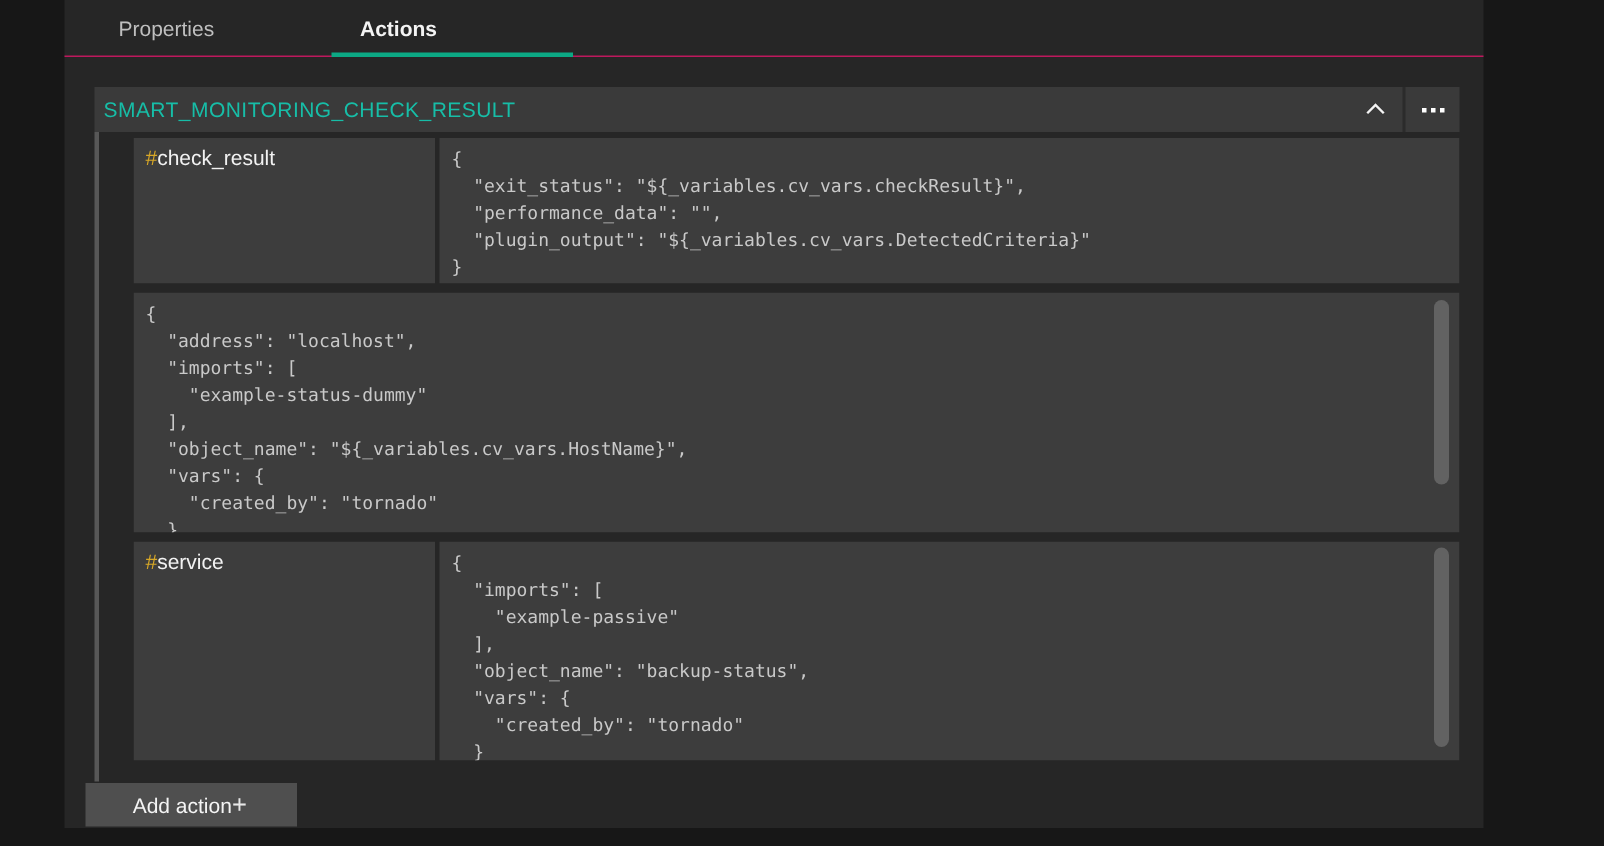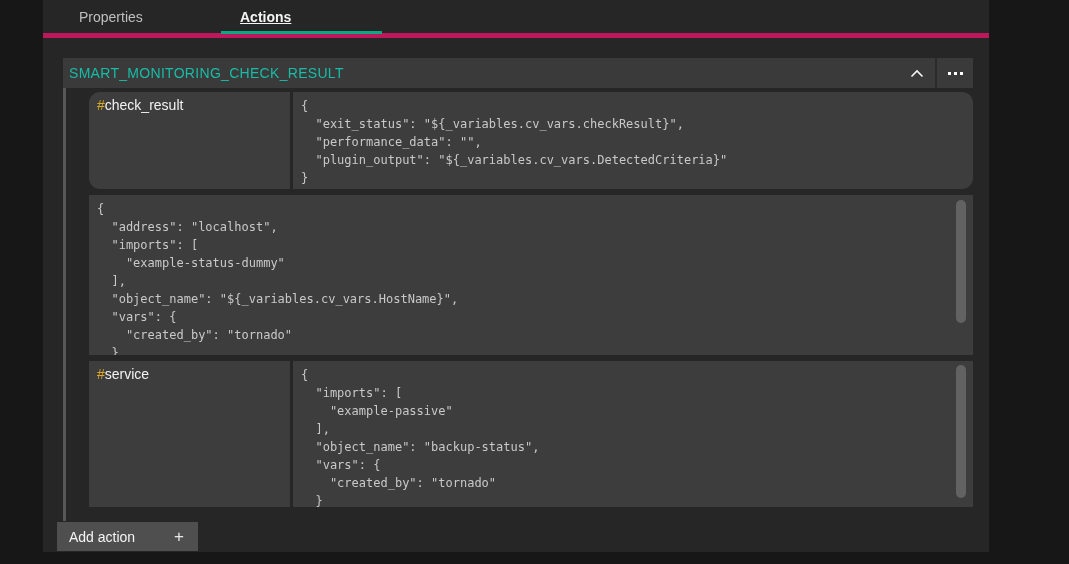--- a/index.html
+++ b/index.html
@@ -11,28 +11,28 @@
   }
   
   .content{
     position:absolute;left:43px;top:0;width:946px;height:552px;
     background:#262626;
   }
   
   .tabbar{
     position:absolute;left:0;top:0;width:100%;height:38px;
     display:flex;align-items:stretch;padding-left:17px;box-sizing:border-box;
-    border-bottom:5px solid #be185d;
+    border-bottom:1px solid #be185d;
   }
   .tab{
     width:161px;display:flex;align-items:center;padding-left:19px;
     box-sizing:border-box;position:relative;
     font-size:14px;color:#bfbfbf;cursor:pointer;
   }
-  .tab.active{color:#f4f4f4;font-weight:700;text-decoration:underline;}
+  .tab.active{color:#f4f4f4;font-weight:700;}
   .tab.active::after{
     content:"";position:absolute;left:0;bottom:-1px;width:100%;height:3px;
     background:#0ca884;
   }
   
   .acc-header{
     position:absolute;left:20px;top:58px;width:910px;height:30px;
     background:#3a3a3a;display:flex;align-items:center;cursor:pointer;
   }
   .acc-title{
@@ -48,21 +48,21 @@
   .dots i{width:3px;height:3px;background:#ffffff;display:block;}
   
   .indent-line{
     position:absolute;left:20px;top:88px;width:3px;height:433px;background:#575757;
   }
   
   .row{
     position:absolute;left:46px;width:884px;
     display:flex;column-gap:3px;overflow:hidden;
   }
-  .row-1{top:92px;height:97px;border-radius:11px;}
+  .row-1{top:92px;height:97px;}
   .row-2{top:195px;height:160px;}
   .row-3{top:361px;height:146px;}
   .label-cell{
     width:201px;flex:none;background:#3d3d3d;box-sizing:border-box;
     padding:5px 8px;font-size:14px;color:#f2f2f2;
   }
   .label-cell .hash{color:#d8a827;}
   .code-cell{
     flex:1;background:#3d3d3d;position:relative;overflow:hidden;
   }
@@ -73,21 +73,21 @@
   }
   .vscroll{
     position:absolute;right:7px;width:10px;border-radius:5px;background:#626262;
   }
   .vscroll.r2{top:5px;height:123px;}
   .vscroll.r3{top:4px;height:133px;}
   
   .add-action{
     position:absolute;left:14px;top:522px;width:141px;height:29px;
     background:#4f4f4f;display:flex;align-items:center;
-    justify-content:space-between;padding:0 14px 0 12px;box-sizing:border-box;
+    justify-content:center;padding:0 14px 0 12px;box-sizing:border-box;
     cursor:pointer;
   }
   .add-action .lbl{font-size:14px;color:#f4f4f4;}
   .add-action .plus{font-size:17px;color:#e8e8e8;font-weight:400;line-height:1;}
 </style>
 </head>
 <body>
 
 <div class="content">
 

